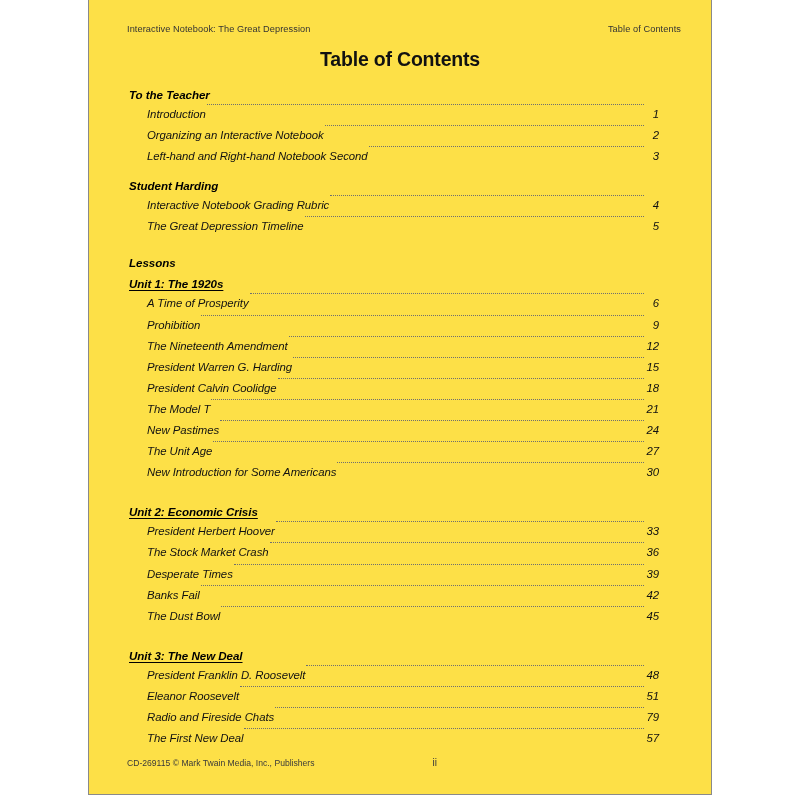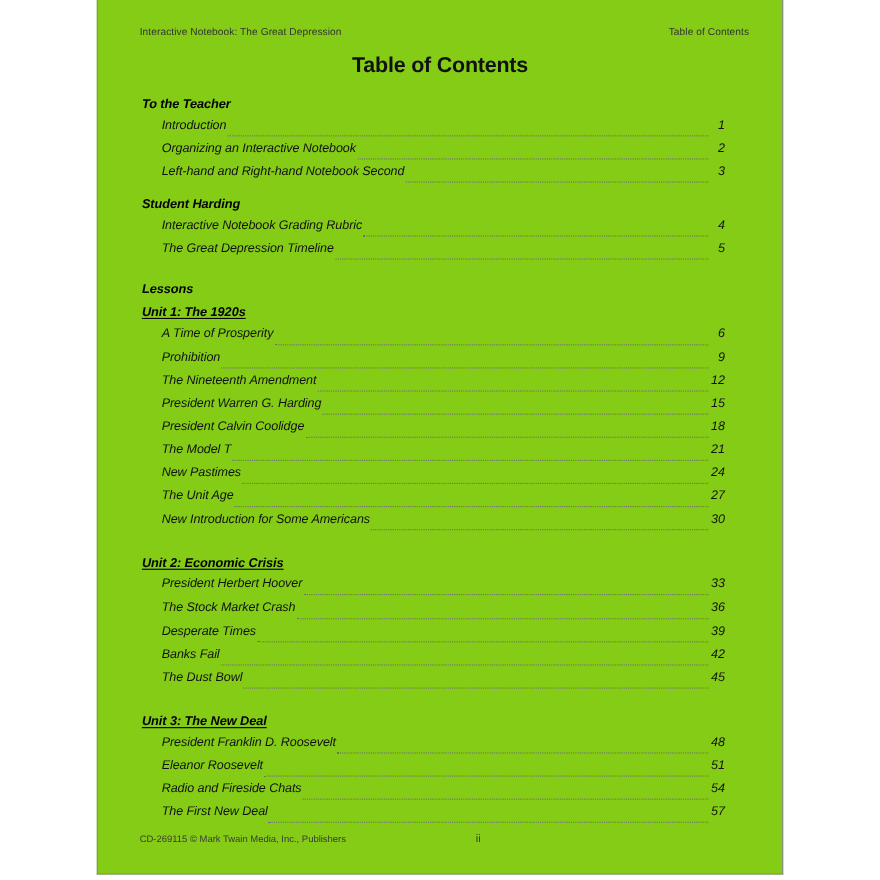--- a/index.html
+++ b/index.html
@@ -14,21 +14,21 @@
     color: #000000;
     overflow: hidden;
   }
 
   #page-sheet {
     position: absolute;
     left: 88px;
     top: 0px;
     width: 624px;
     height: 795px;
-    background: #84cc16;
+    background: #fde047;
     border-left: 1.5px solid #8a8a8a;
     border-right: 1.5px solid #8a8a8a;
     border-bottom: 1.5px solid #8a8a8a;
     border-top: none;
     box-sizing: border-box;
   }
 
   .page-inner {
     position: relative;
     width: 100%;
@@ -96,21 +96,21 @@
     display: inline-block;
     text-align: right;
   }
   .unit-head-wrap { line-height: 19px; padding-top: 1px; }
   .unit-head-wrap.spaced { padding-top: 14px; }
 
   .entry-list { margin: 0; padding: 0; list-style: none; }
 
   .toc-entry {
     display: flex;
-    align-items: flex-end;
+    align-items: flex-start;
     font-size: 11.4px;
     line-height: 21.1px;
     color: #111111;
     padding-left: 18px;
     letter-spacing: -0.005em;
   }
   .entry-title { white-space: nowrap; }
   .entry-leader {
     flex: 1 1 auto;
     margin: 0 1px 0 1px;
@@ -293,21 +293,21 @@
               <span class="entry-page">48</span>
             </li>
             <li class="toc-entry">
               <span class="entry-title">Eleanor Roosevelt</span>
               <span class="entry-leader"></span>
               <span class="entry-page">51</span>
             </li>
             <li class="toc-entry">
               <span class="entry-title">Radio and Fireside Chats</span>
               <span class="entry-leader"></span>
-              <span class="entry-page">54</span>
+              <span class="entry-page">79</span>
             </li>
             <li class="toc-entry">
               <span class="entry-title">The First New Deal</span>
               <span class="entry-leader"></span>
               <span class="entry-page">57</span>
             </li>
           </ul>
         </div>
       </div>
 

